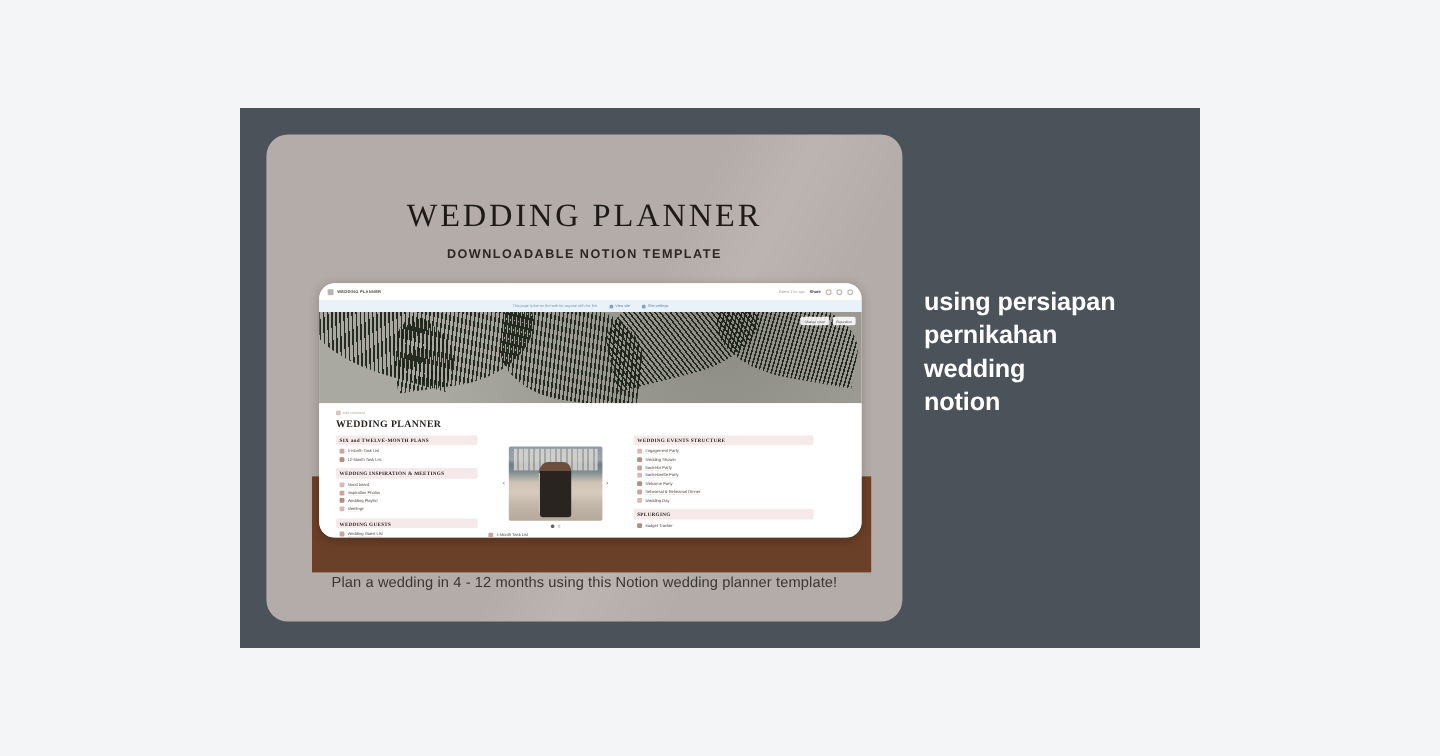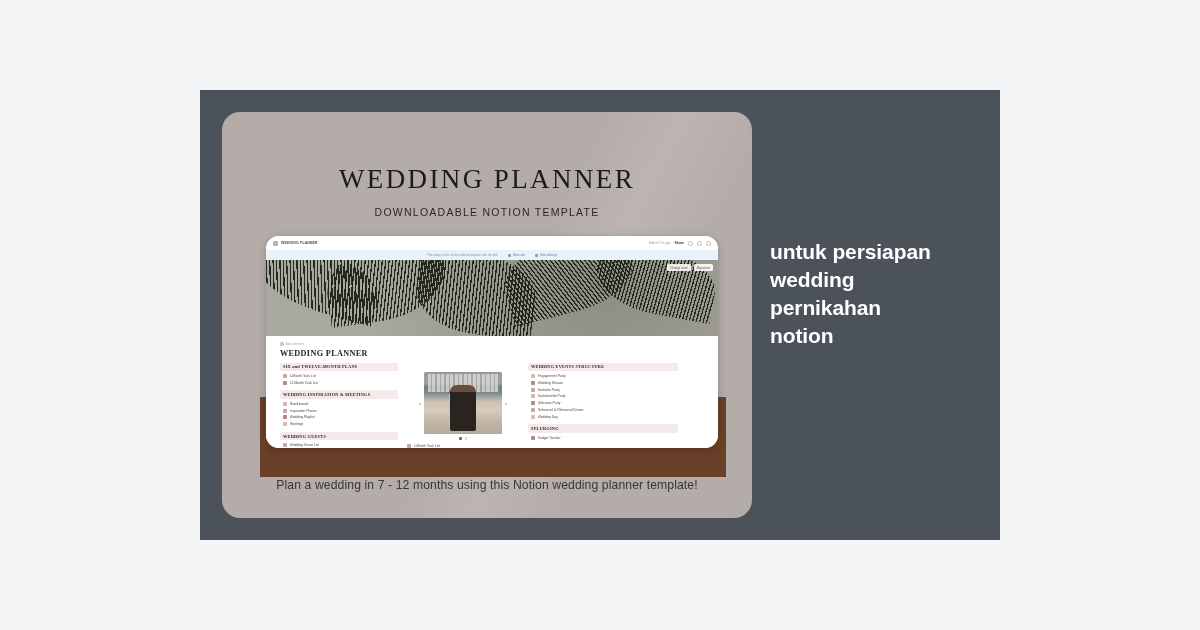--- a/index.html
+++ b/index.html
@@ -49,21 +49,21 @@
     letter-spacing: 2.4px;
     color: #1d1a18;
     font-weight: 400;
   }
   .card-subtitle {
     position: absolute; left: 0; right: 0; top: 94px;
     text-align: center;
     font-size: 10.5px;
     letter-spacing: 1.25px;
     color: #2c2723;
-    font-weight: 400;
+    font-weight: 700;
   }
   .card-caption {
     position: absolute; left: 0; right: 0; bottom: 26px;
     text-align: center;
     font-size: 12.2px;
     color: #3a3633;
     letter-spacing: 0.1px;
   }
 
   
@@ -442,25 +442,25 @@
                 <span class="link-ico v2"></span>
                 <span class="link-text">Budget Tracker</span>
               </div>
             </div>
 
           </div>
         </div>
 
       </div>
 
-      <div class="card-caption">Plan a wedding in 7 - 12 months using this Notion wedding planner template!</div>
+      <div class="card-caption">Plan a wedding in 4 - 12 months using this Notion wedding planner template!</div>
     </div>
 
   </div>
 
   <div class="headline">
-    <div>untuk persiapan</div>
+    <div>using persiapan</div>
+    <div>pernikahan</div>
     <div>wedding</div>
-    <div>pernikahan</div>
     <div>notion</div>
   </div>
 
 </div>
 
 </body></html>

